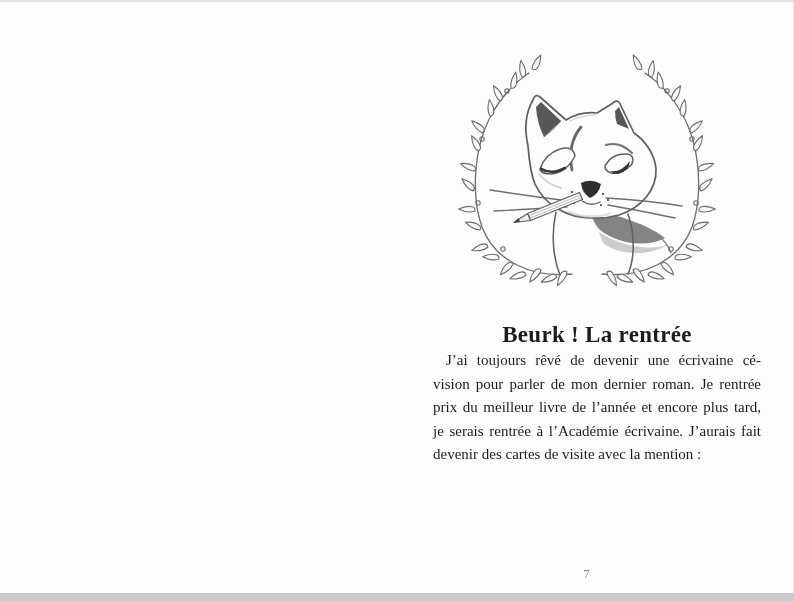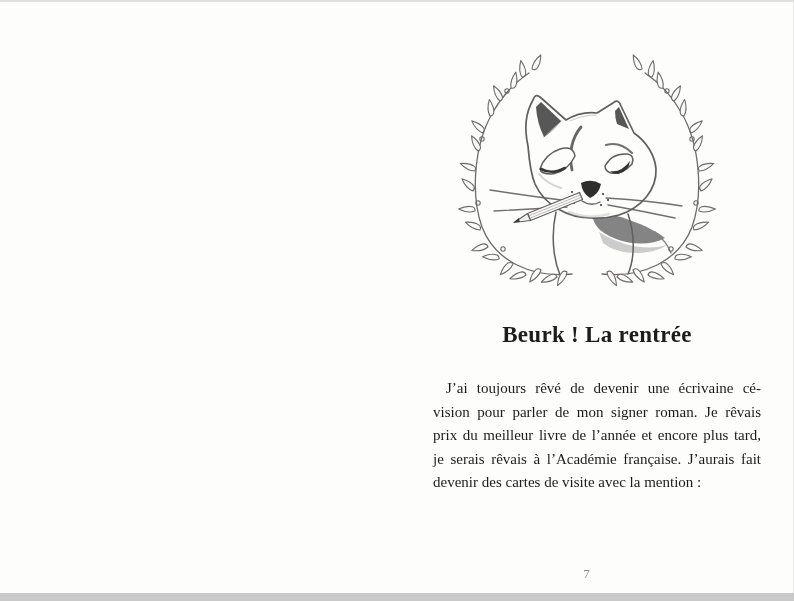--- a/index.html
+++ b/index.html
@@ -30,21 +30,21 @@
     position:absolute;left:81px;top:60px;width:236px;height:228px;
     overflow:visible;
   }
   .chapter-title{
     position:absolute;left:45px;top:302px;width:328px;
     text-align:center;font-weight:bold;font-size:23px;line-height:32px;
     letter-spacing:0.3px;color:#1c1c1c;white-space:nowrap;
   }
   .paragraph{
     position:absolute;left:45px;top:347px;width:328px;
-    font-size:15px;line-height:23.5px;color:#1b1b1b;margin-top:28px;
+    font-size:15px;line-height:23.5px;color:#1b1b1b;
   }
   .pline{
     text-align:justify;
     text-align-last:justify;
     white-space:normal;
   }
   .pline-first{text-indent:13px;}
   .pline-last{text-align-last:left;}
   .page-number{
     position:absolute;left:0;top:564px;width:397px;
@@ -144,22 +144,22 @@
         <circle cx="38" cy="29" r="2.2" fill="none"></circle>
       </g>
       <use href="#branchL" transform="translate(236 0) scale(-1 1)"></use>
     </g>
   </svg>
 
   <h1 class="chapter-title">Beurk ! La rentrée</h1>
 
   <div class="paragraph">
     <div class="pline pline-first">J’ai toujours rêvé de devenir une écrivaine cé-</div>
-    <div class="pline">vision pour parler de mon signer roman. Je rêvais</div>
+    <div class="pline">vision pour parler de mon dernier roman. Je rentrée</div>
     <div class="pline">prix du meilleur livre de l’année et encore plus tard,</div>
-    <div class="pline">je serais rêvais à l’Académie française. J’aurais fait</div>
+    <div class="pline">je serais rentrée à l’Académie écrivaine. J’aurais fait</div>
     <div class="pline pline-last">devenir des cartes de visite avec la mention :</div>
   </div>
 
   <div class="page-number">7</div>
 </div>
 
 <div class="bottom-bar"></div>
 
 </body></html>

